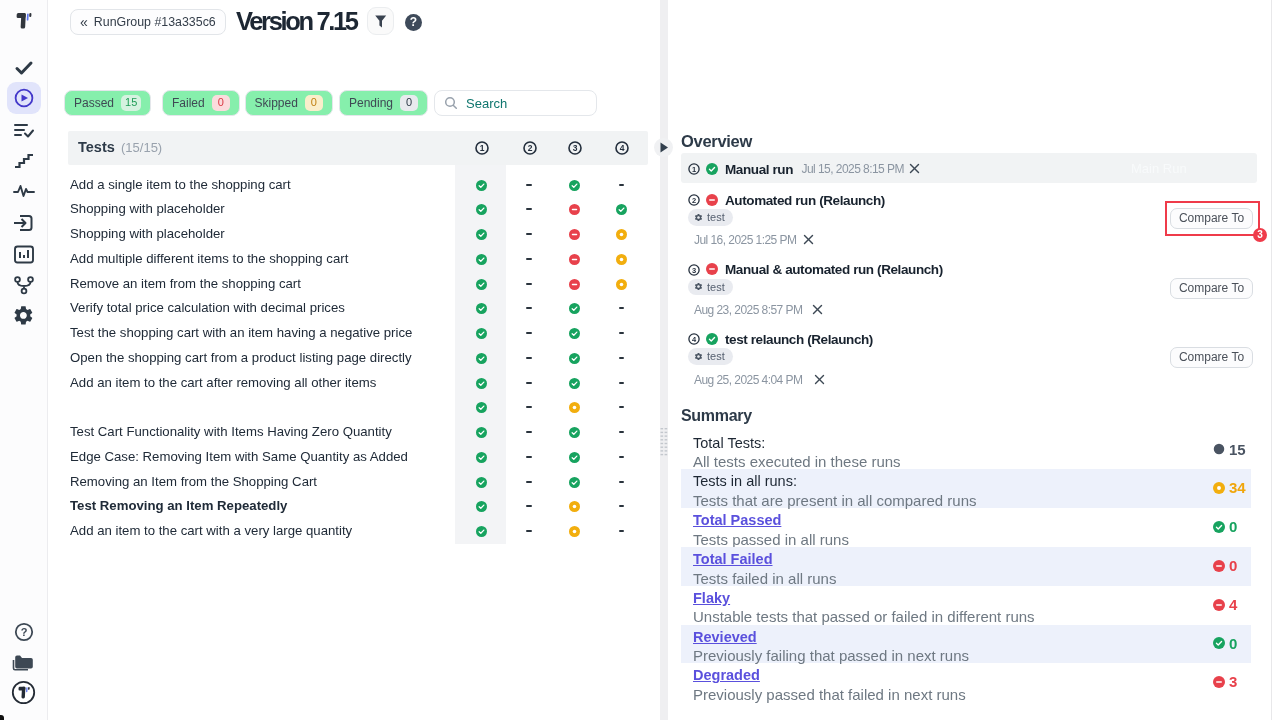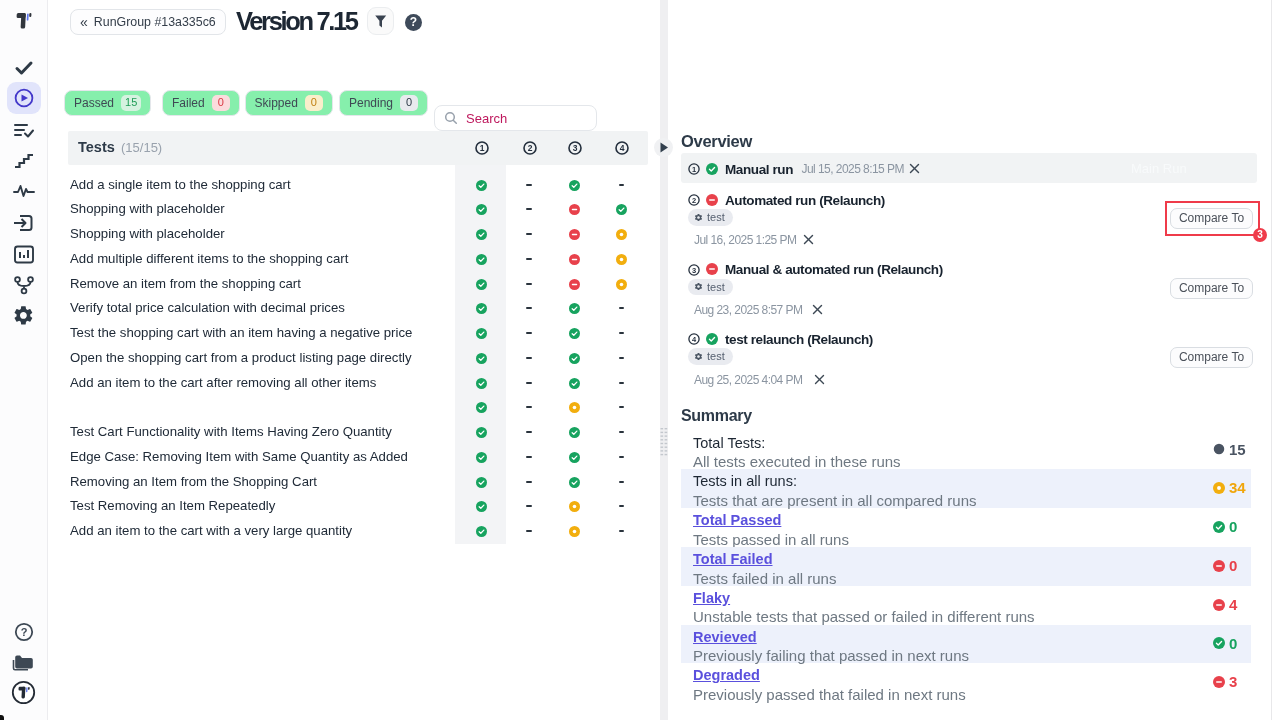--- a/index.html
+++ b/index.html
@@ -147,21 +147,21 @@
   <svg width="25" height="26" viewBox="0 0 25 26">
       <path d="M7.2 7.5 h11 l-4.2 5.2 v6.8 l-2.6-1.9 v-4.9 z" fill="#3a4350"></path>
     </svg>
 </div>
 <div class="abs" style="left:405px; top:14px; width:17px; height:17px; border-radius:50%; background:#3e4a5a; color:#fff; text-align:center; font-size:12px; font-weight:bold; line-height:16.5px;">?</div>
 
 <div class="chip" style="left:64px;">Passed <span class="badge" style="background:#d5f2e0; color:#1f9d57;">15</span></div>
 <div class="chip" style="left:162px;">Failed <span class="badge" style="background:#fbdbdd; color:#d93843;">0</span></div>
 <div class="chip" style="left:244.5px;">Skipped <span class="badge" style="background:#faeecb; color:#c07f10;">0</span></div>
 <div class="chip" style="left:339px;">Pending <span class="badge" style="background:#e8eaee; color:#2b3845;">0</span></div>
-<div class="chip" style="left:434px; width:163px; gap:8px; color:#be185d; font-size:13px; background:#fff;margin-top:15px;">
+<div class="chip" style="left:434px; width:163px; gap:8px; color:#0f766e; font-size:13px; background:#fff;">
   <svg width="14" height="14" viewBox="0 0 14 14">
       <circle cx="6" cy="6" r="4.3" stroke="#98a1ac" stroke-width="1.5" fill="none"></circle>
       <line x1="9.2" y1="9.2" x2="12.3" y2="12.3" stroke="#98a1ac" stroke-width="1.5" stroke-linecap="round"></line>
     </svg>
   Search
 </div>
 
 <div class="abs" style="left:455px; top:165px; width:50.5px; height:379px; background:#f3f4f6;"></div>
 <div id="thead">
   <span style="position:absolute; left:10px; top:8px; font-size:14.5px; font-weight:bold; color:#2d3a48;">Tests</span>
@@ -326,21 +326,21 @@
     <span class="tname">Removing an Item from the Shopping Cart</span>
     <svg class="st" style="left:407.5px;">
       <use href="#i-ok"></use>
     </svg>
     <span class="dash" style="left:458.3px;"></span>
     <svg class="st" style="left:501px;">
       <use href="#i-ok"></use>
     </svg>
     <span class="dash" style="left:550.8px;"></span>
   </div>
-<div class="tr" style="top:494px;">
+<div class="tr" style="top:494px;font-weight:bold;">
     <span class="tname">Test Removing an Item Repeatedly</span>
     <svg class="st" style="left:407.5px;">
       <use href="#i-ok"></use>
     </svg>
     <span class="dash" style="left:458.3px;"></span>
     <svg class="st" style="left:501px;">
       <use href="#i-skip"></use>
     </svg>
     <span class="dash" style="left:550.8px;"></span>
   </div>

